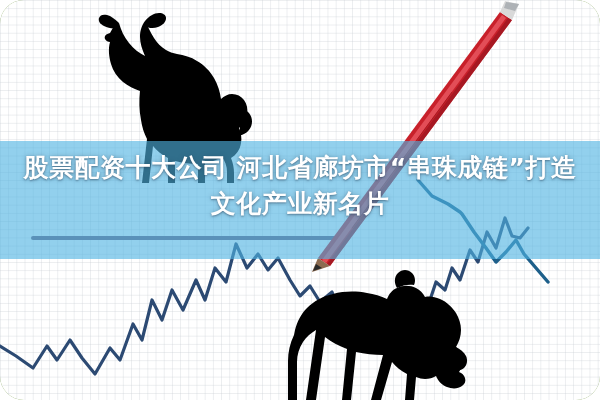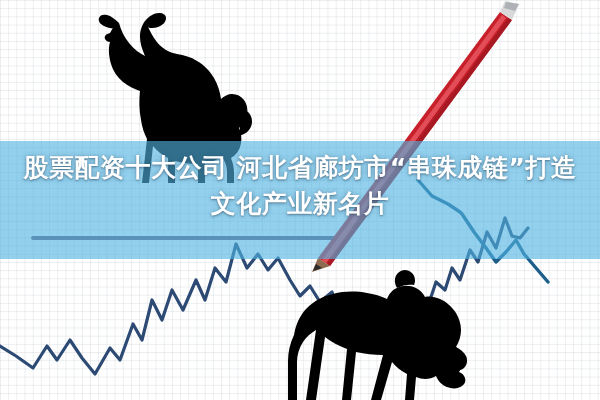--- a/index.html
+++ b/index.html
@@ -10,20 +10,21 @@
   body {
     font-family: "Liberation Sans", sans-serif;
   }
 
   #stage {
     position: relative;
     width: 600px;
     height: 400px;
     overflow: hidden;
     background: #4d7c0f;
+    border-radius: 24px;
   }
 
   
   .grid-bg {
     position: absolute;
     left: 0; top: 0;
     width: 600px; height: 400px;
     background-color: #ffffff;
     background-image:
       linear-gradient(to right, rgba(170,178,188,0.35) 1px, transparent 1px),

